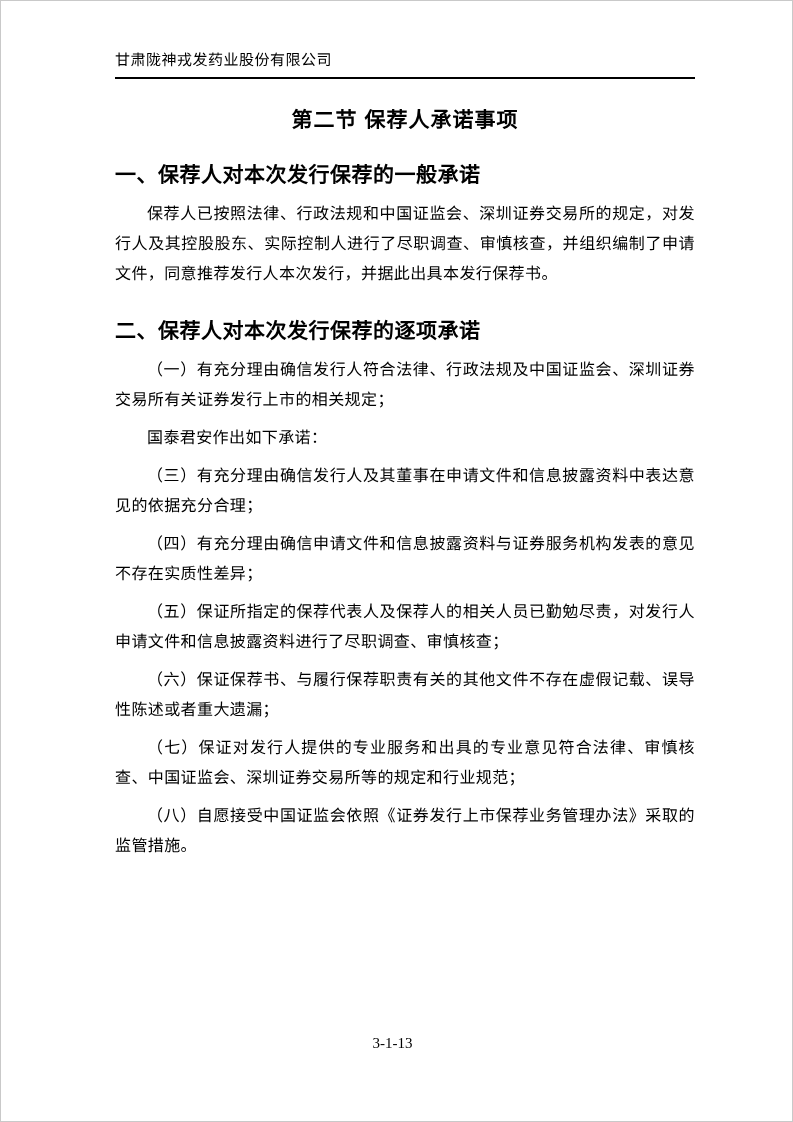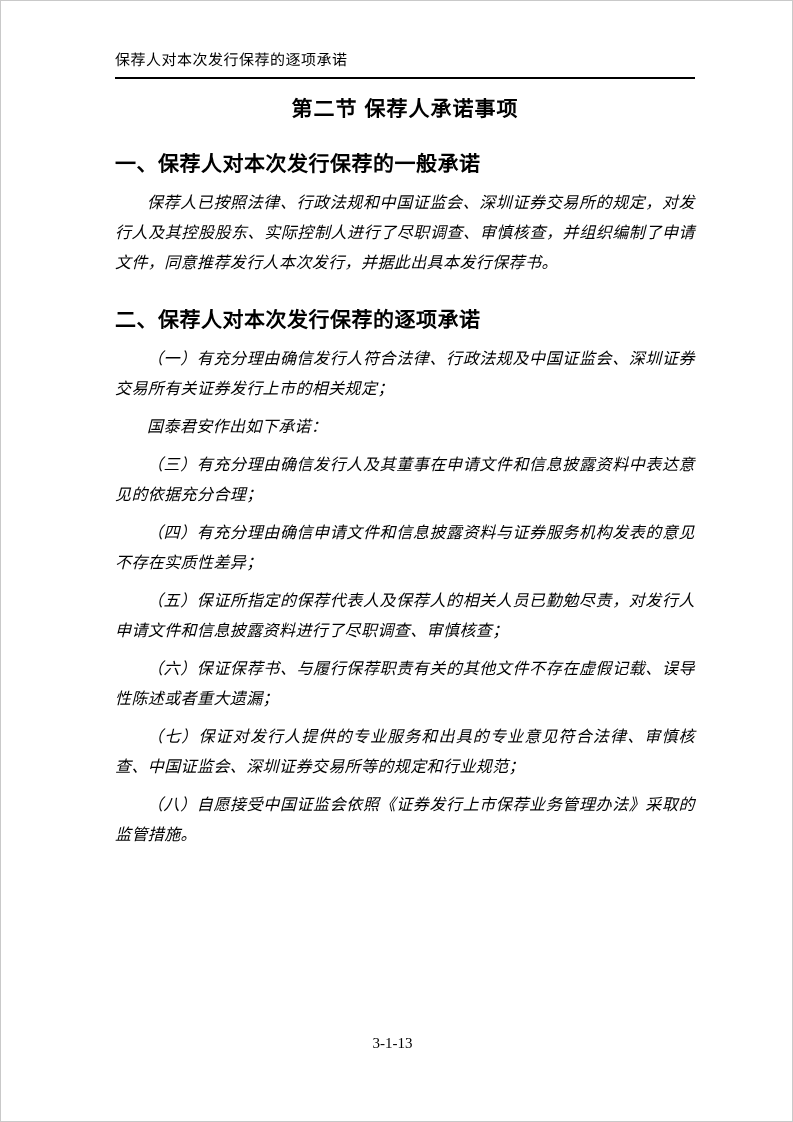--- a/index.html
+++ b/index.html
@@ -25,21 +25,21 @@
     justify-content: space-between;
     align-items: flex-end;
     font-size: 15px;
     line-height: 20px;
     padding-bottom: 7px;
     border-bottom: 2px solid #000000;
     letter-spacing: 0.5px;
   }
   
   .doc-title {
-    margin-top: 17px;
+    margin-top: 28px;
     text-align: center;
     font-family: "Liberation Sans", "DejaVu Sans", sans-serif;
     font-weight: bold;
     font-size: 21px;
     line-height: 26px;
     letter-spacing: 1px;
   }
   
   .section-heading {
     margin-top: 30px;
@@ -51,40 +51,39 @@
     letter-spacing: 0.5px;
   }
   .section-heading + .body-paragraph { margin-top: 12px; }
   .body-paragraph {
     font-size: 16px;
     line-height: 30px;
     text-align: justify;
     text-indent: 2em;
     margin-bottom: 8px;
     letter-spacing: 0.4px;
-    font-style: italic;
   }
   
   .doc-footer {
     position: absolute;
     left: 0;
     right: 8px;
     top: 1032px;
     text-align: center;
     font-size: 15px;
     line-height: 22px;
   }
 </style>
 </head>
 <body>
 
 <div class="page">
 
   <div class="doc-header">
-    <span>保荐人对本次发行保荐的逐项承诺</span>
+    <span>甘肃陇神戎发药业股份有限公司</span>
   </div>
 
   <h1 class="doc-title">第二节 保荐人承诺事项</h1>
 
   <div>
       <h2 class="section-heading">一、保荐人对本次发行保荐的一般承诺</h2>
       <p class="body-paragraph">保荐人已按照法律、行政法规和中国证监会、深圳证券交易所的规定，对发行人及其控股股东、实际控制人进行了尽职调查、审慎核查，并组织编制了申请文件，同意推荐发行人本次发行，并据此出具本发行保荐书。</p>
       <h2 class="section-heading">二、保荐人对本次发行保荐的逐项承诺</h2>
       <p class="body-paragraph">（一）有充分理由确信发行人符合法律、行政法规及中国证监会、深圳证券交易所有关证券发行上市的相关规定；</p>
       <p class="body-paragraph">国泰君安作出如下承诺：</p>

